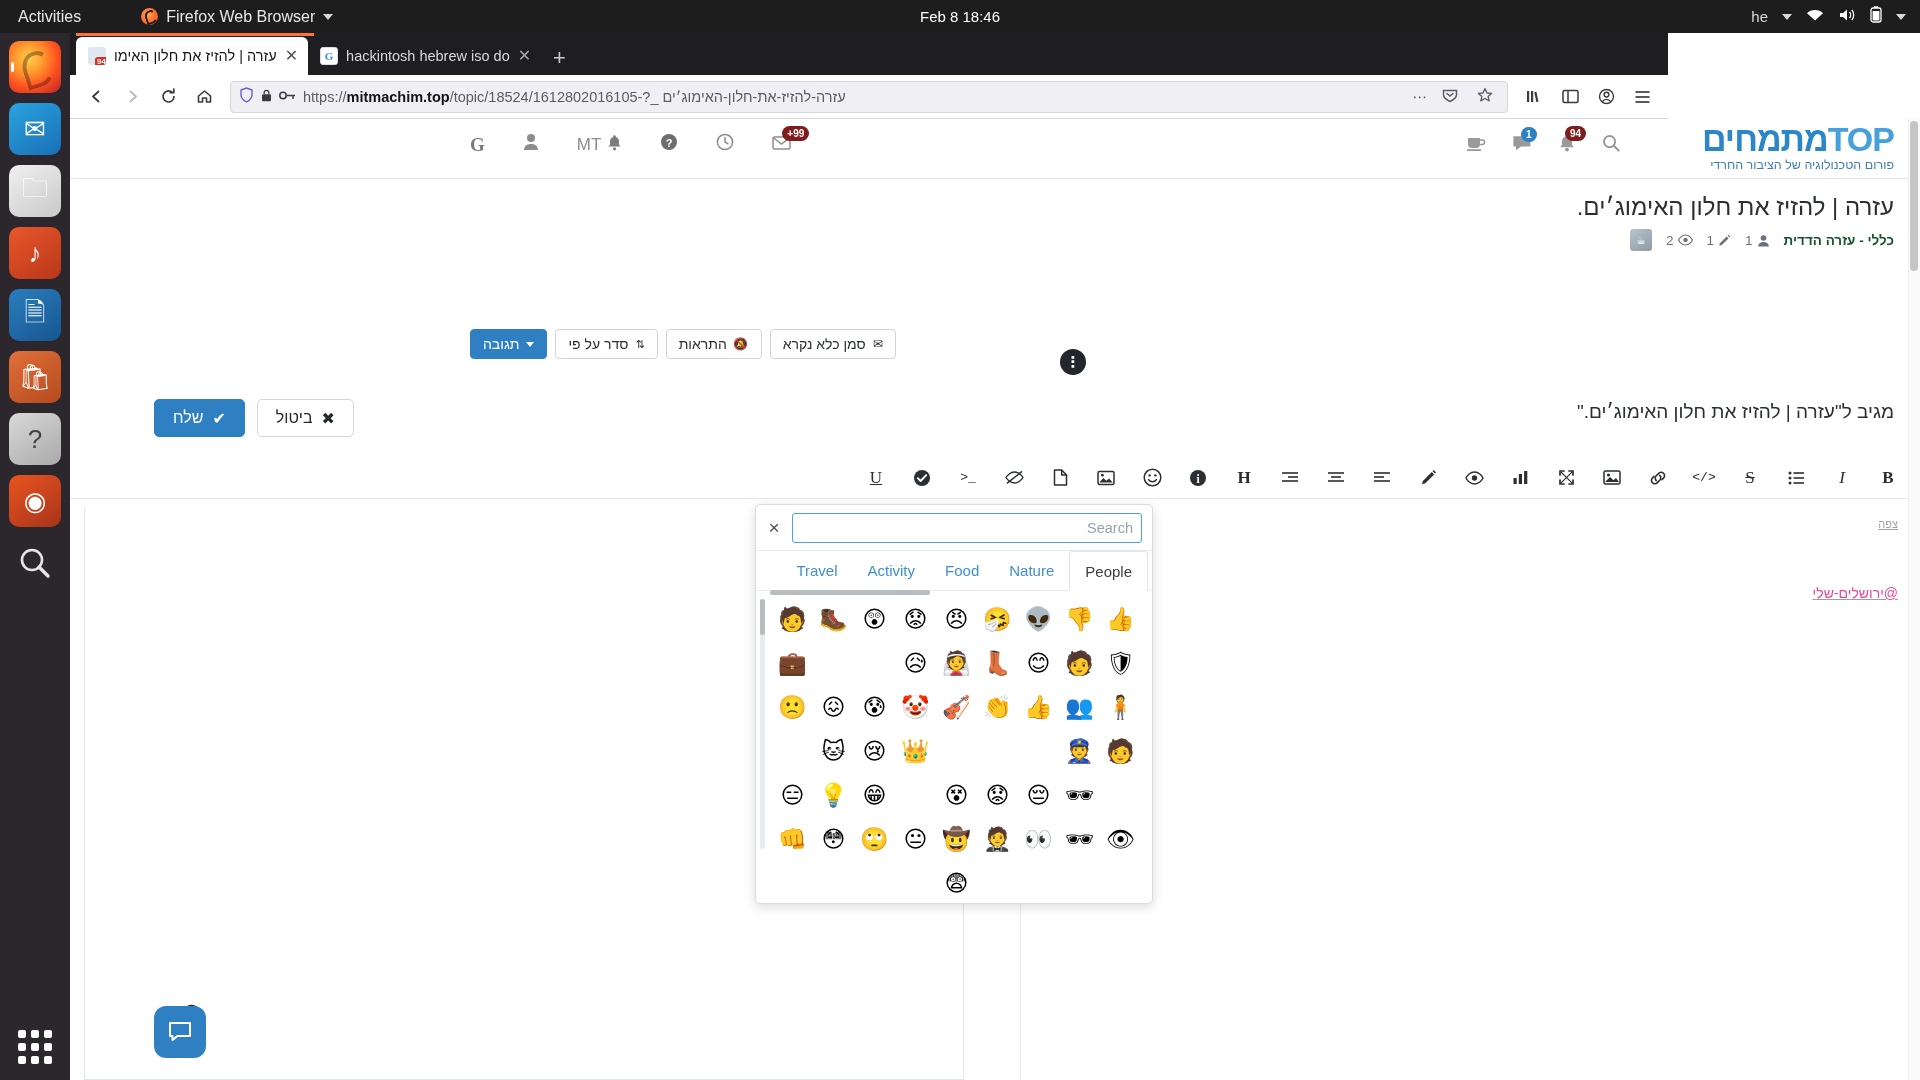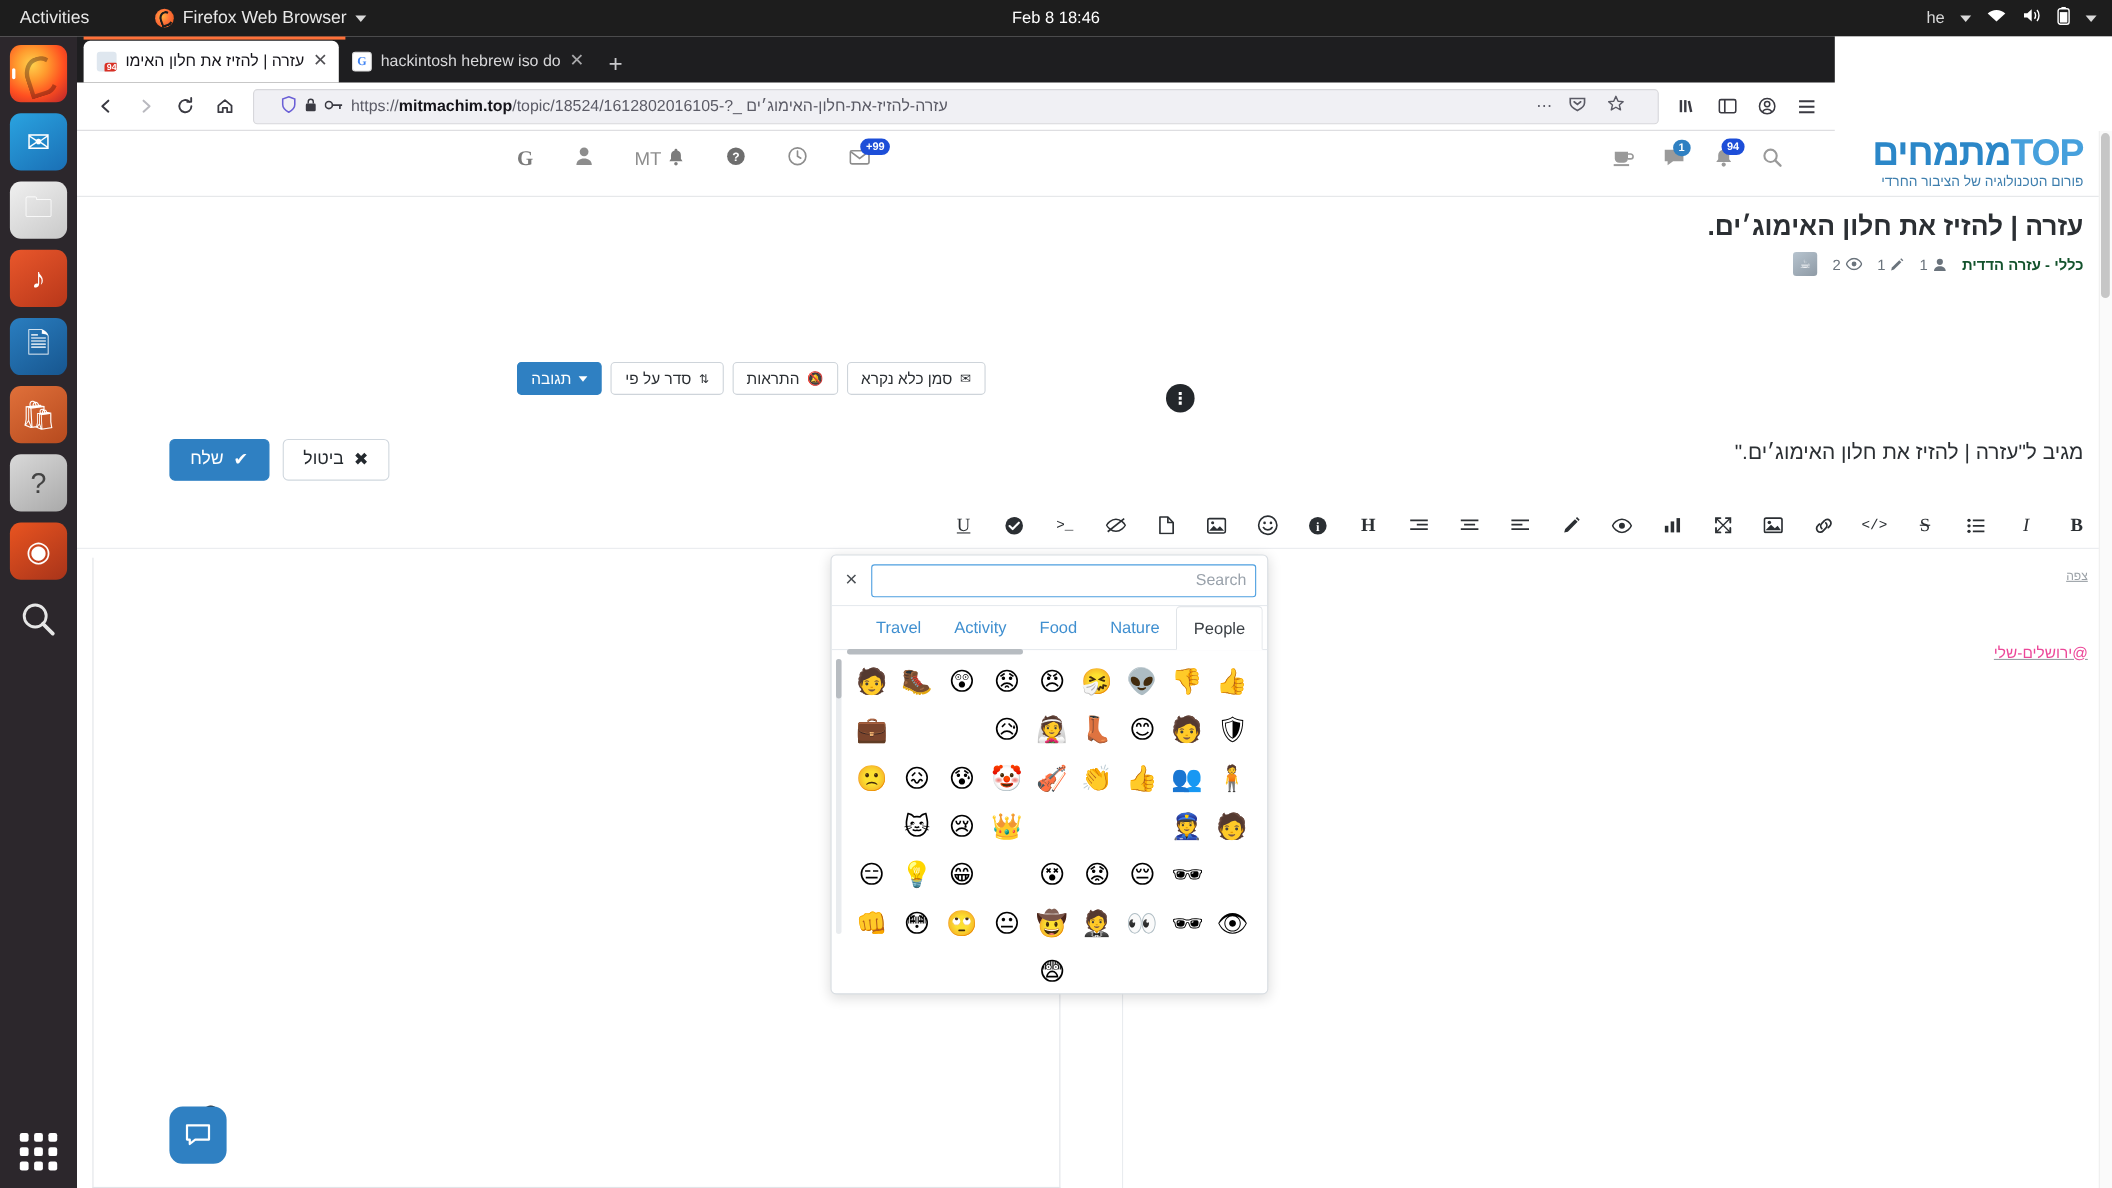--- a/index.html
+++ b/index.html
@@ -151,21 +151,21 @@
   }
   .navbtn {
     width: 32px; height: 32px; border-radius: 4px;
     display: flex; align-items: center; justify-content: center;
     color: #3a3a42; font-size: 17px;
   }
   .navbtn.dim { color: #b9b9bf; }
   #urlbar {
     flex: 1; height: 32px; margin: 0 6px;
     background: #f0f0f4; border: 1px solid #d7d7db; border-radius: 4px;
-    display: flex; align-items: center; gap: 7px; padding: 0 24px;
+    display: flex; align-items: center; gap: 7px; padding: 0 8px;
     font-size: 14.5px; color: #5b5b66; overflow: hidden;
   }
   #urlbar .shield { color: #6a5fd6; font-size: 14px; }
   #urlbar .lock { color: #3a3a42; font-size: 12px; }
   #urlbar .key { color: #3a3a42; font-size: 12px; }
   #urlbar .urltext { white-space: nowrap; overflow: hidden; }
   #urlbar .urltext b { color: #15141a; font-weight: 700; }
   #urlbar .urltext .heb { direction: rtl; unicode-bidi: embed; }
   #urlbar .dots { margin-left: auto; color: #5b5b66; letter-spacing: 2px; }
   .navicon { color: #3a3a42; font-size: 16px; padding: 0 6px; }
@@ -200,30 +200,30 @@
     display: flex; align-items: center; gap: 26px;
     direction: ltr; color: #9a9a9a; font-size: 17px;
   }
   #forum-left-icons {
     position: absolute; left: 400px; top: 14px;
     display: flex; align-items: center; gap: 38px;
     color: #8d8d8d; font-size: 17px; direction: ltr;
   }
   .pill-badge {
     position: absolute; top: -8px; left: 10px;
-    background: #1d4ed8; color: #fff; font-size: 10px; font-weight: 700;
+    background: #7f1d1d; color: #fff; font-size: 10px; font-weight: 700;
     border-radius: 9px; padding: 1px 5px; line-height: 1.3;
   }
   .pill-badge.blue { background: #2f80c2; }
 
   
   #topic-title {
     direction: rtl; text-align: right;
     padding: 14px 26px 0 0; font-size: 24px; color: #2b2f33;
-    font-weight: 700;
+    font-weight: 400;
   }
   #topic-meta {
     direction: rtl; text-align: right; padding: 8px 26px 0 0;
     font-size: 13.5px; color: #6a737c;
     display: flex; justify-content: flex-start; align-items: center; gap: 14px;
   }
   #topic-meta .cat { color: #14532d; font-weight: bold; }
   #topic-meta .stat { color: #6a737c; display: inline-flex; align-items: center; gap: 4px; }
   .avatar-sq {
     width: 22px; height: 22px; border-radius: 3px;

